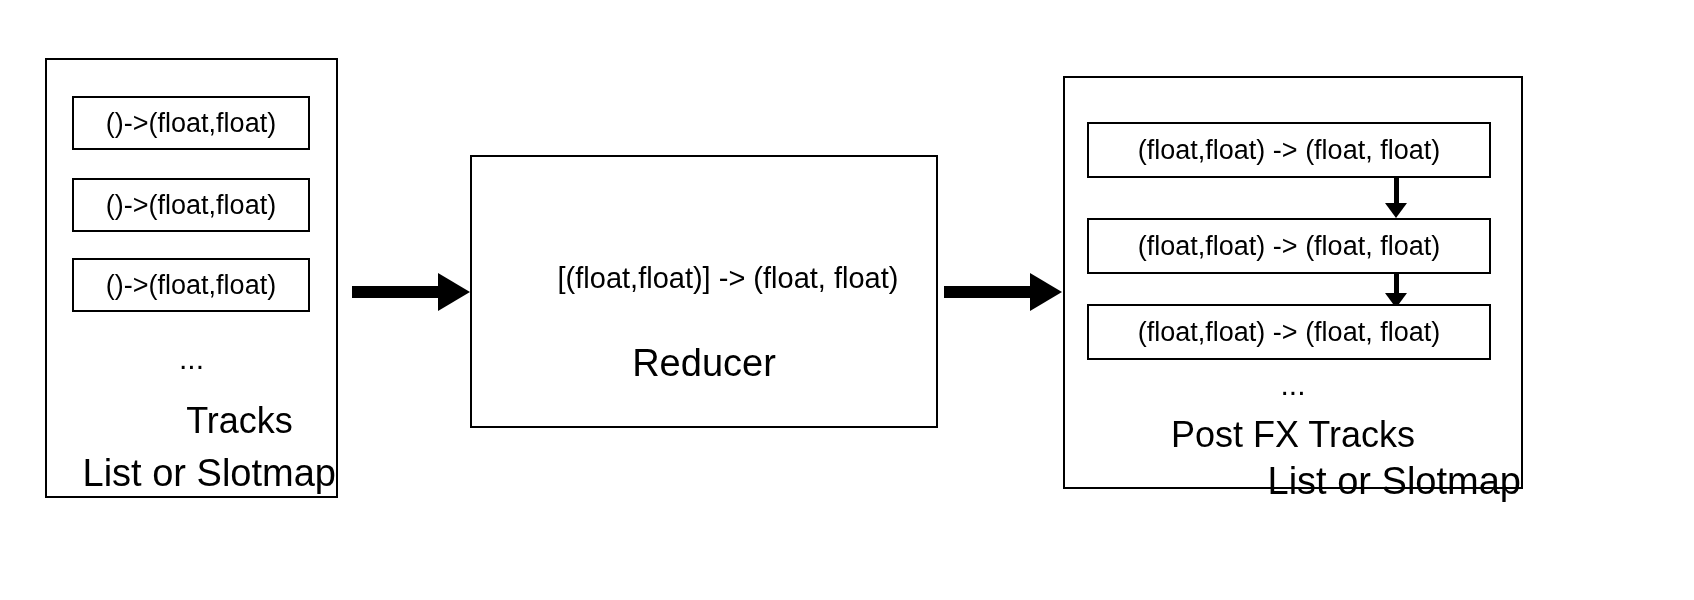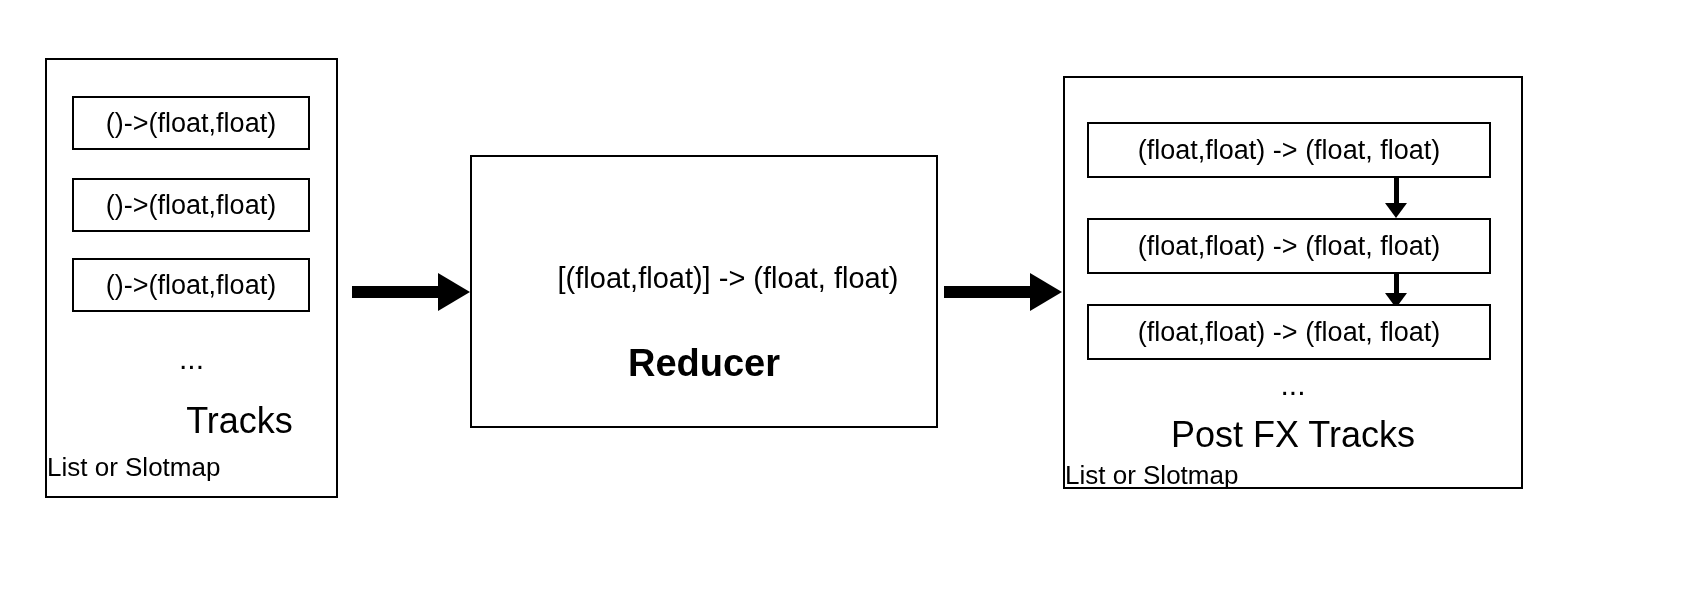--- a/index.html
+++ b/index.html
@@ -41,37 +41,36 @@
   }
   .box-title {
     position: absolute;
     width: 100%;
     text-align: center;
     font-size: 36px;
   }
   .box-subtitle {
     position: absolute;
     width: 100%;
-    text-align: left;
-    font-size: 26px;
+    text-align: right;
+    font-size: 38px;
   }
   .reducer-sig {
     position: absolute;
     width: 100%;
     text-align: center;
     font-size: 29px;
     white-space: nowrap;
     padding-left: 24px;
   }
   .reducer-title {
     position: absolute;
     width: 100%;
     text-align: center;
     font-size: 38px;
-    font-weight: bold;
   }
   .h-arrow {
     position: absolute;
   }
   .v-arrow {
     position: absolute;
   }
   svg { display: block; }
 </style>
 </head>

